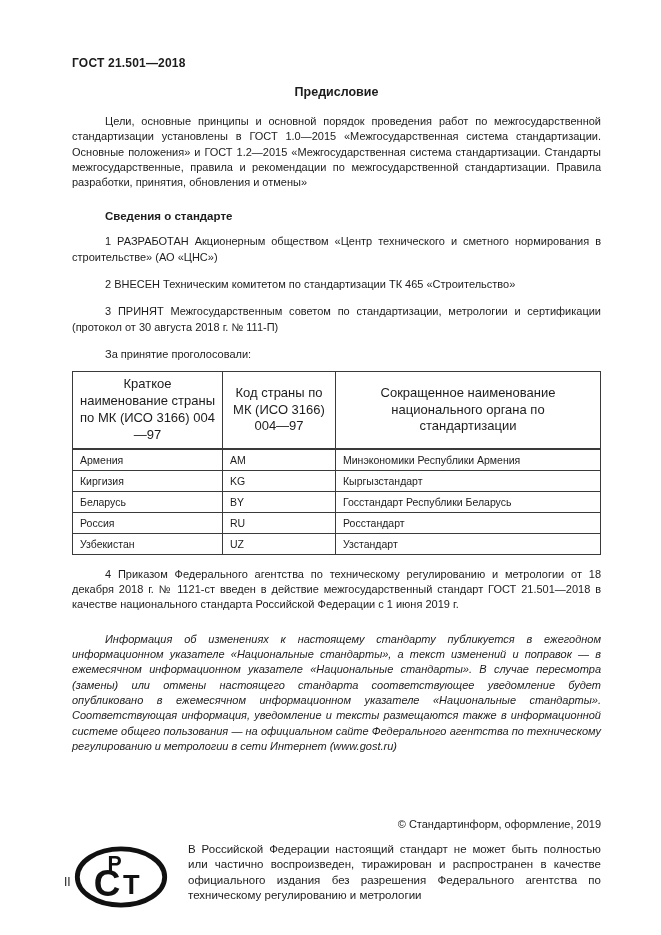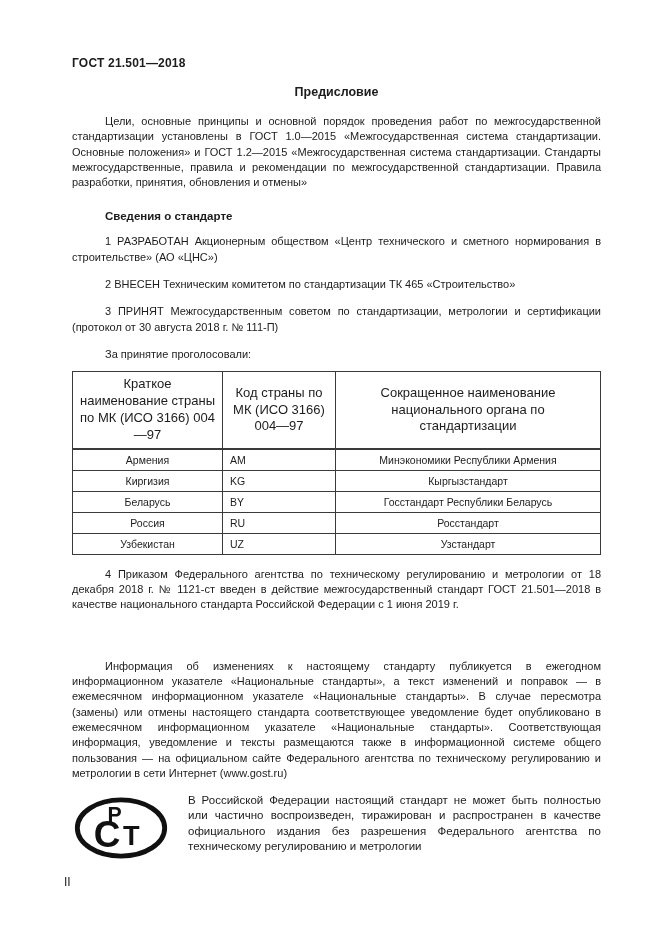--- a/index.html
+++ b/index.html
@@ -54,27 +54,27 @@
     text-align: center;
     padding: 4px 6px;
     line-height: 1.3;
     border-bottom-width: 2px;
   }
   .vote-table td {
     font-size: 10.5px;
     padding: 2px 7px;
     height: 16px;
     vertical-align: middle;
-    text-align: center;
   }
   .vote-table col.c1 { width: 150px; }
   .vote-table col.c2 { width: 113px; }
   .vote-table td.code { text-align: left; }
   .italic-note {
-    margin-top: 46px;
+    font-style: italic;
+    margin-top: 19px;
   }
   .copyright {
     font-size: 11px;
     text-align: right;
     margin-top: 64px;
   }
   .bottom-block {
     display: flex;
     gap: 16px;
     align-items: flex-start;
@@ -156,20 +156,21 @@
         <td class="code">UZ</td>
         <td>Узстандарт</td>
       </tr>
     </tbody>
   </table>
 
   <p class="para">4 Приказом Федерального агентства по техническому регулированию и метрологии от 18 декабря 2018 г. № 1121-ст введен в действие межгосударственный стандарт ГОСТ 21.501—2018 в качестве национального стандарта Российской Федерации с 1 июня 2019 г.</p>
 
   <p class="para italic-note">Информация об изменениях к настоящему стандарту публикуется в ежегодном информационном указателе «Национальные стандарты», а текст изменений и поправок — в ежемесячном информационном указателе «Национальные стандарты». В случае пересмотра (замены) или отмены настоящего стандарта соответствующее уведомление будет опубликовано в ежемесячном информационном указателе «Национальные стандарты». Соответствующая информация, уведомление и тексты размещаются также в информационной системе общего пользования — на официальном сайте Федерального агентства по техническому регулированию и метрологии в сети Интернет (www.gost.ru)</p>
 
+  <div class="copyright">© Стандартинформ, оформление, 2019</div>
 
   <div class="bottom-block">
     <div class="logo-box">
       <svg width="98" height="66" viewBox="0 0 100 68" xmlns="http://www.w3.org/2000/svg">
         <ellipse cx="50" cy="34" rx="45" ry="29" fill="none" stroke="#111" stroke-width="5"></ellipse>
         <text x="36" y="28" font-size="22" font-weight="bold" font-family="Liberation Sans, sans-serif" fill="#111">Р</text>
         <text x="22" y="54" font-size="38" font-weight="bold" font-family="Liberation Sans, sans-serif" fill="#111">С</text>
         <text x="52" y="52" font-size="28" font-weight="bold" font-family="Liberation Sans, sans-serif" fill="#111">Т</text>
       </svg>
     </div>

